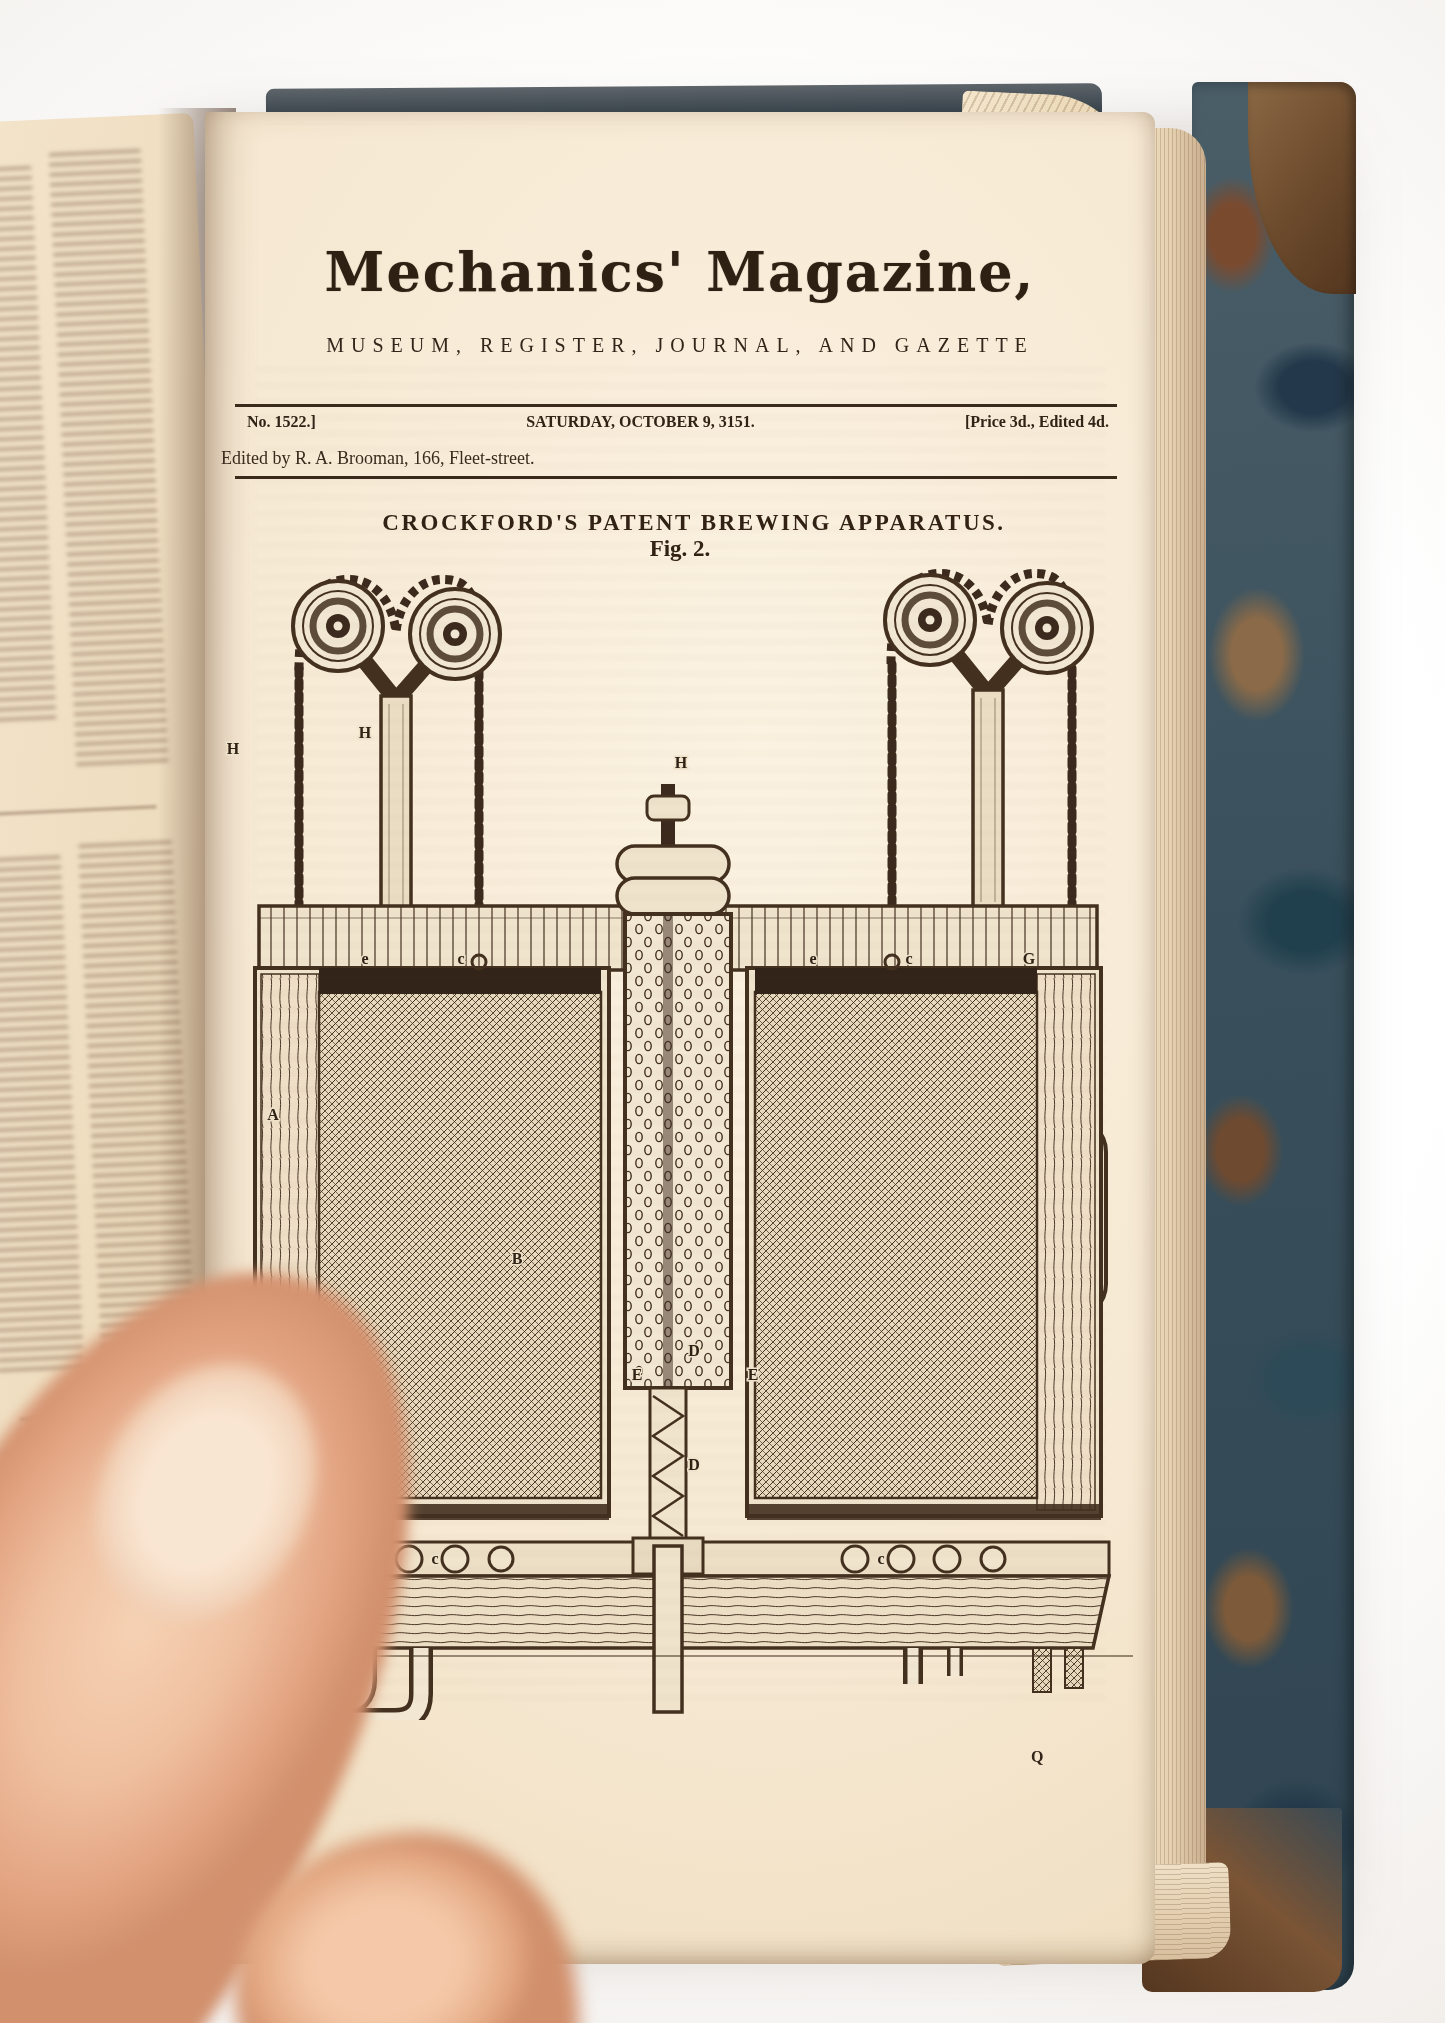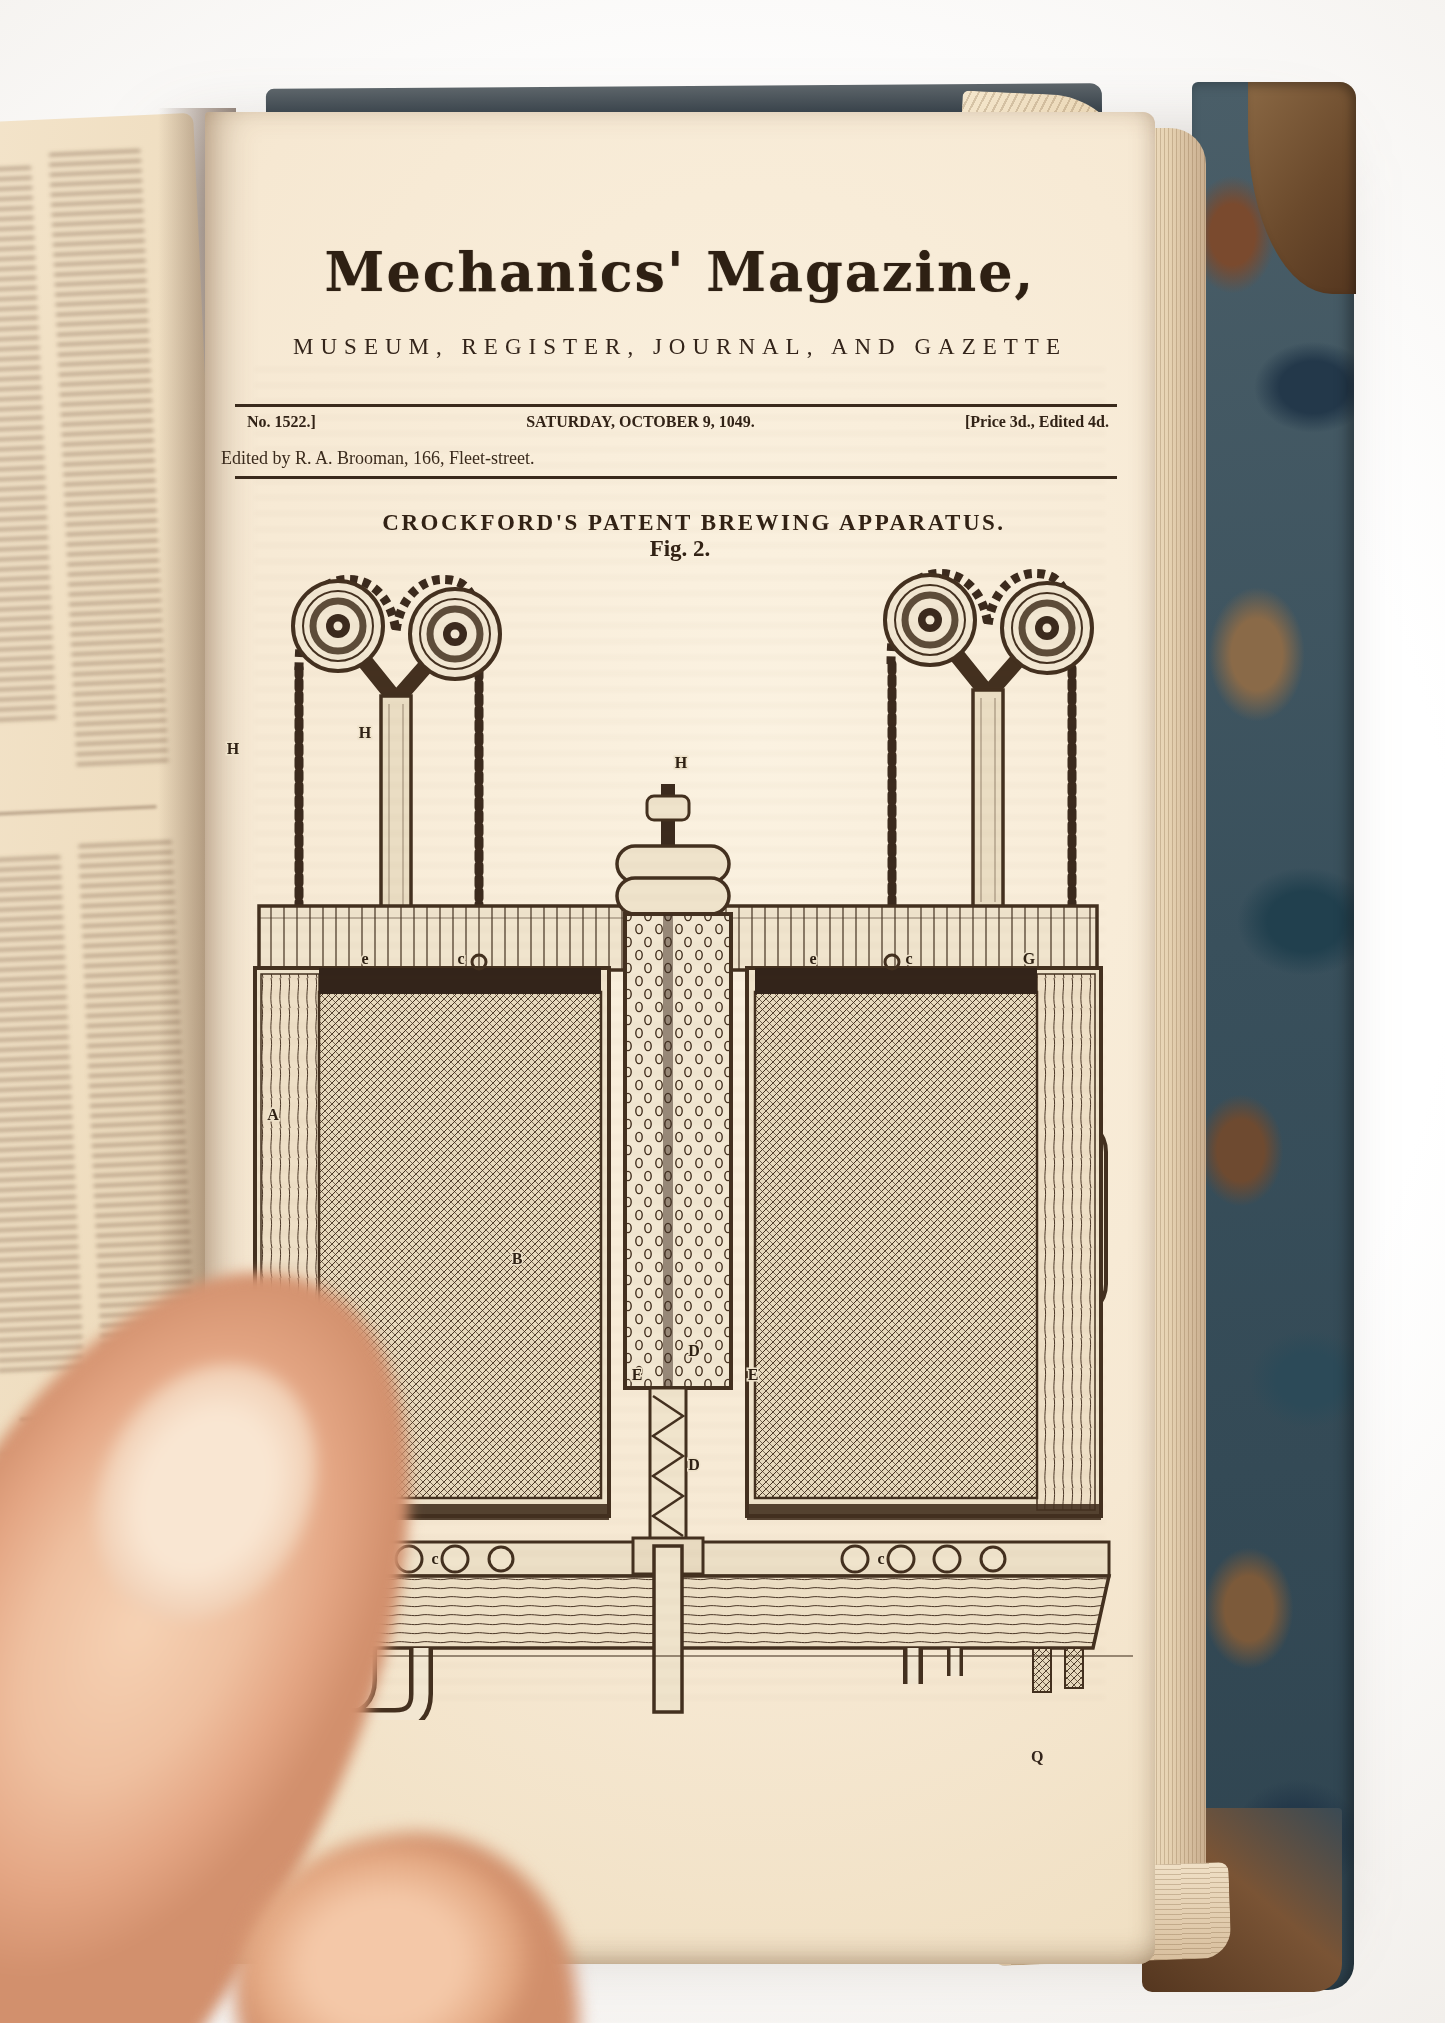--- a/index.html
+++ b/index.html
@@ -83,21 +83,21 @@
     box-shadow:inset 26px 0 40px -18px rgba(95,60,32,.45), inset -14px 0 26px -14px rgba(95,60,32,.28),
                inset 0 -18px 30px -16px rgba(95,60,32,.35);
     color:#352517;}
   .right-page::after{content:"";position:absolute;left:50px;top:255px;width:850px;height:1340px;
     background:repeating-linear-gradient(to bottom, rgba(120,85,60,.55) 0 5px, transparent 5px 16px);
     opacity:.05;filter:blur(2px);pointer-events:none;}
 
   .masthead{position:absolute;top:128px;left:0;width:100%;text-align:center;}
   .masthead-title{margin:0;font-family:"DejaVu Serif",serif;font-weight:700;
     font-size:54px;letter-spacing:2px;color:#2e2013;text-shadow:0 0 1px rgba(46,32,19,.55);}
-  .masthead-sub{margin-top:30px;font-size:23px;letter-spacing:7px;color:#33241a;font-weight:500;}
+  .masthead-sub{margin-top:30px;font-size:20px;letter-spacing:7px;color:#33241a;font-weight:500;}
 
   .rule{position:absolute;left:30px;right:38px;height:2.5px;background:#3a2a1c;}
   .rule-1{top:292px;}
   .rule-2{top:364px;}
 
   .issue-row{position:absolute;top:301px;left:42px;right:46px;display:flex;
     justify-content:space-between;align-items:baseline;font-size:16px;font-weight:700;color:#3223170;}
   .issue-row span{color:#322317;}
   .edited{position:absolute;top:336px;left:16px;width:100%;text-align:left;font-size:18px;color:#3a2a1c;}
 
@@ -157,21 +157,21 @@
 
     <header class="masthead">
       <h1 class="masthead-title">Mechanics' Magazine,</h1>
       <div class="masthead-sub">MUSEUM, REGISTER, JOURNAL, AND GAZETTE</div>
     </header>
 
     <div class="rule rule-1"></div>
 
     <div class="issue-row">
       <span>No. 1522.]</span>
-      <span>SATURDAY, OCTOBER 9, 1049.</span>
+      <span>SATURDAY, OCTOBER 9, 3151.</span>
       <span>[Price 3d., Edited 4d.</span>
     </div>
     <div class="edited">Edited by R. A. Brooman, 166, Fleet-street.</div>
 
     <div class="rule rule-2"></div>
 
     <h2 class="article-title">CROCKFORD'S PATENT BREWING APPARATUS.</h2>
     <div class="fig-caption">Fig. 2.</div>
 
     <svg class="engraving" width="930" height="1162" viewBox="0 0 930 1162">

